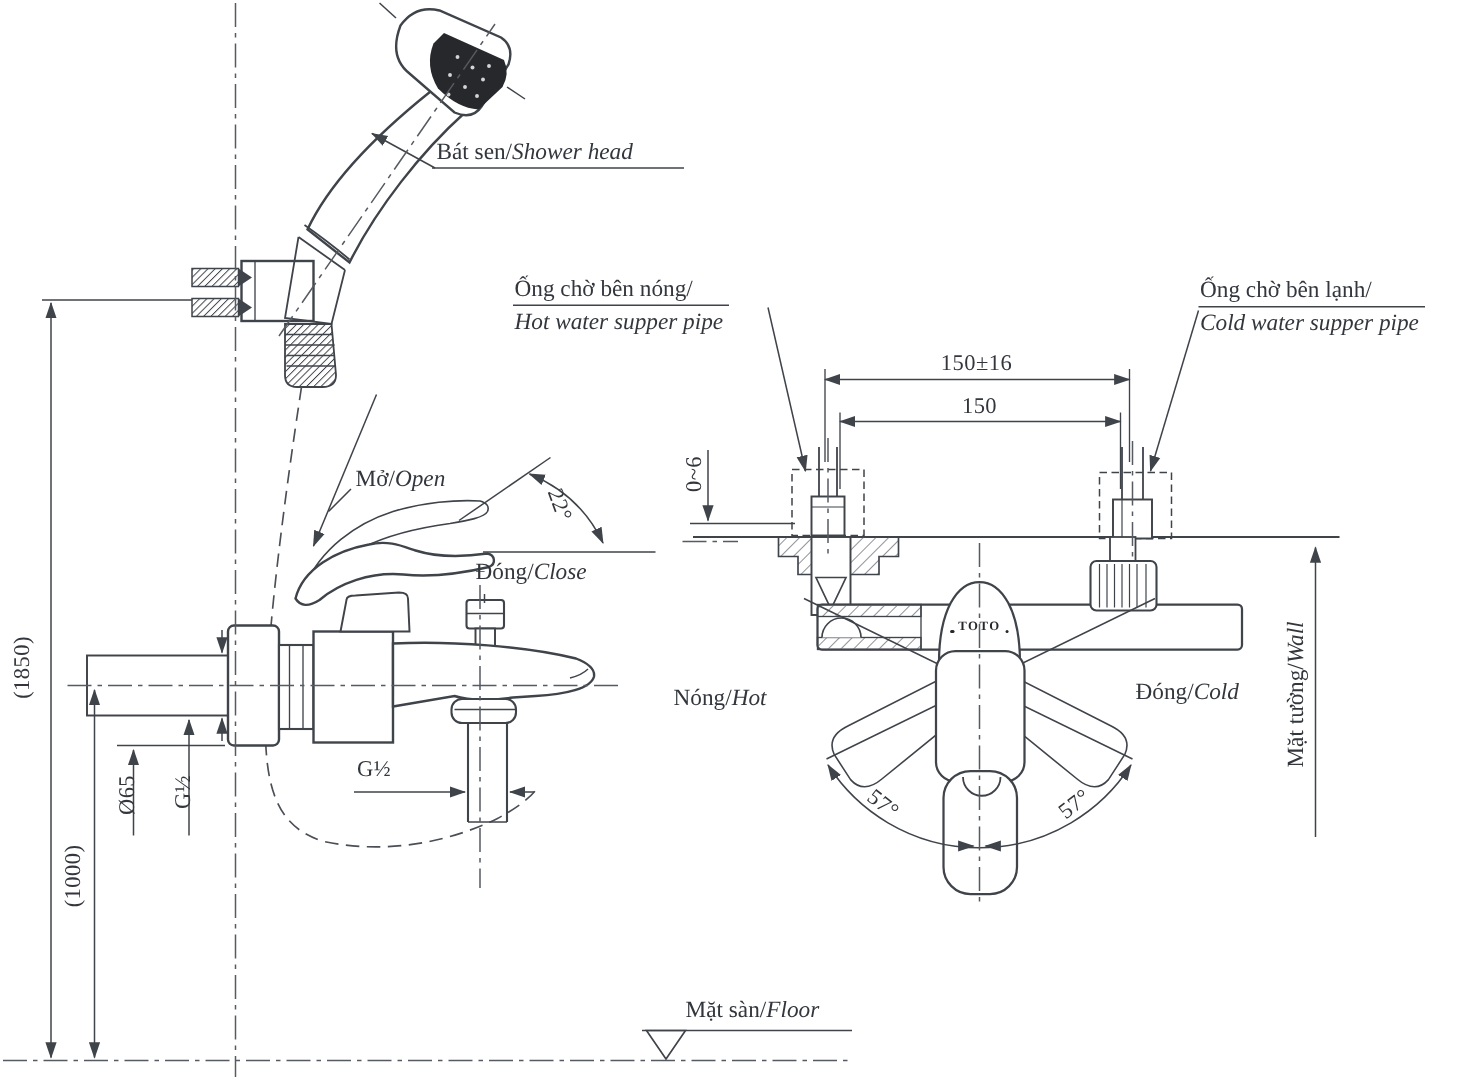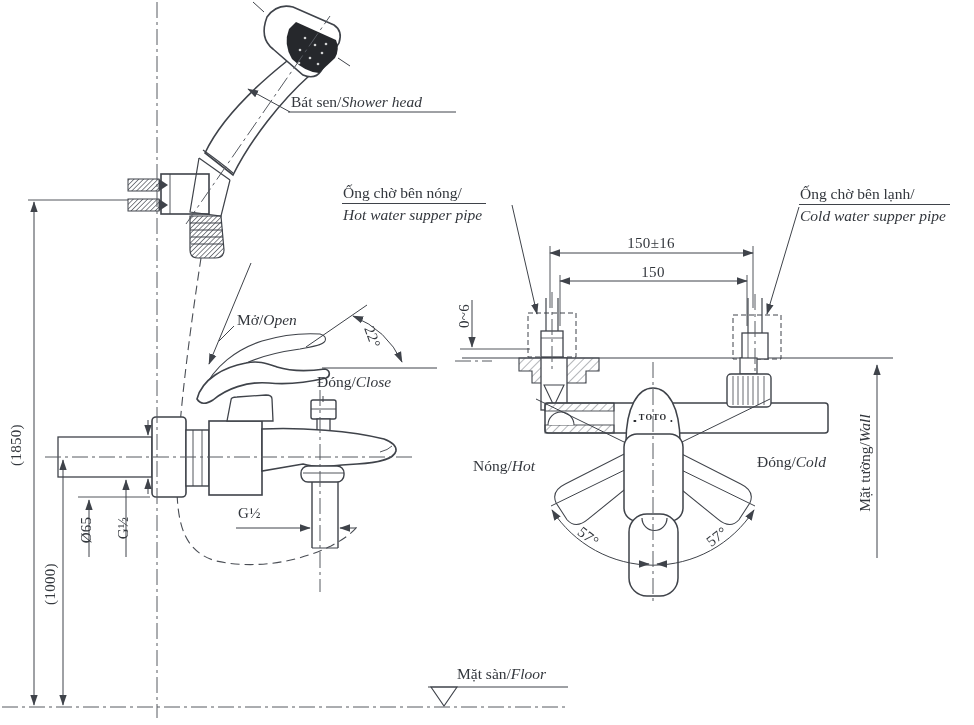--- a/index.html
+++ b/index.html
@@ -234,21 +234,21 @@
 
 
 <div class="lbl" style="left:237px;top:310px">
   <span>Mở/</span><span class="en">Open</span>
 </div>
 
 <div class="lbl" style="left:317px;top:372px">
   <span>Đóng/</span><span class="en">Close</span>
 </div>
 
-<div class="lbl" style="left:473px;top:456px">
+<div class="lbl" style="left:449px;top:456px">
   <span>Nóng/</span><span class="en">Hot</span>
 </div>
 
 <div class="lbl" style="left:757px;top:452px">
   <span>Đóng/</span><span class="en">Cold</span>
 </div>
 
 <div class="lbl" style="left:457px;top:664px">
   <span>Mặt sàn/</span><span class="en">Floor</span>
 </div>

